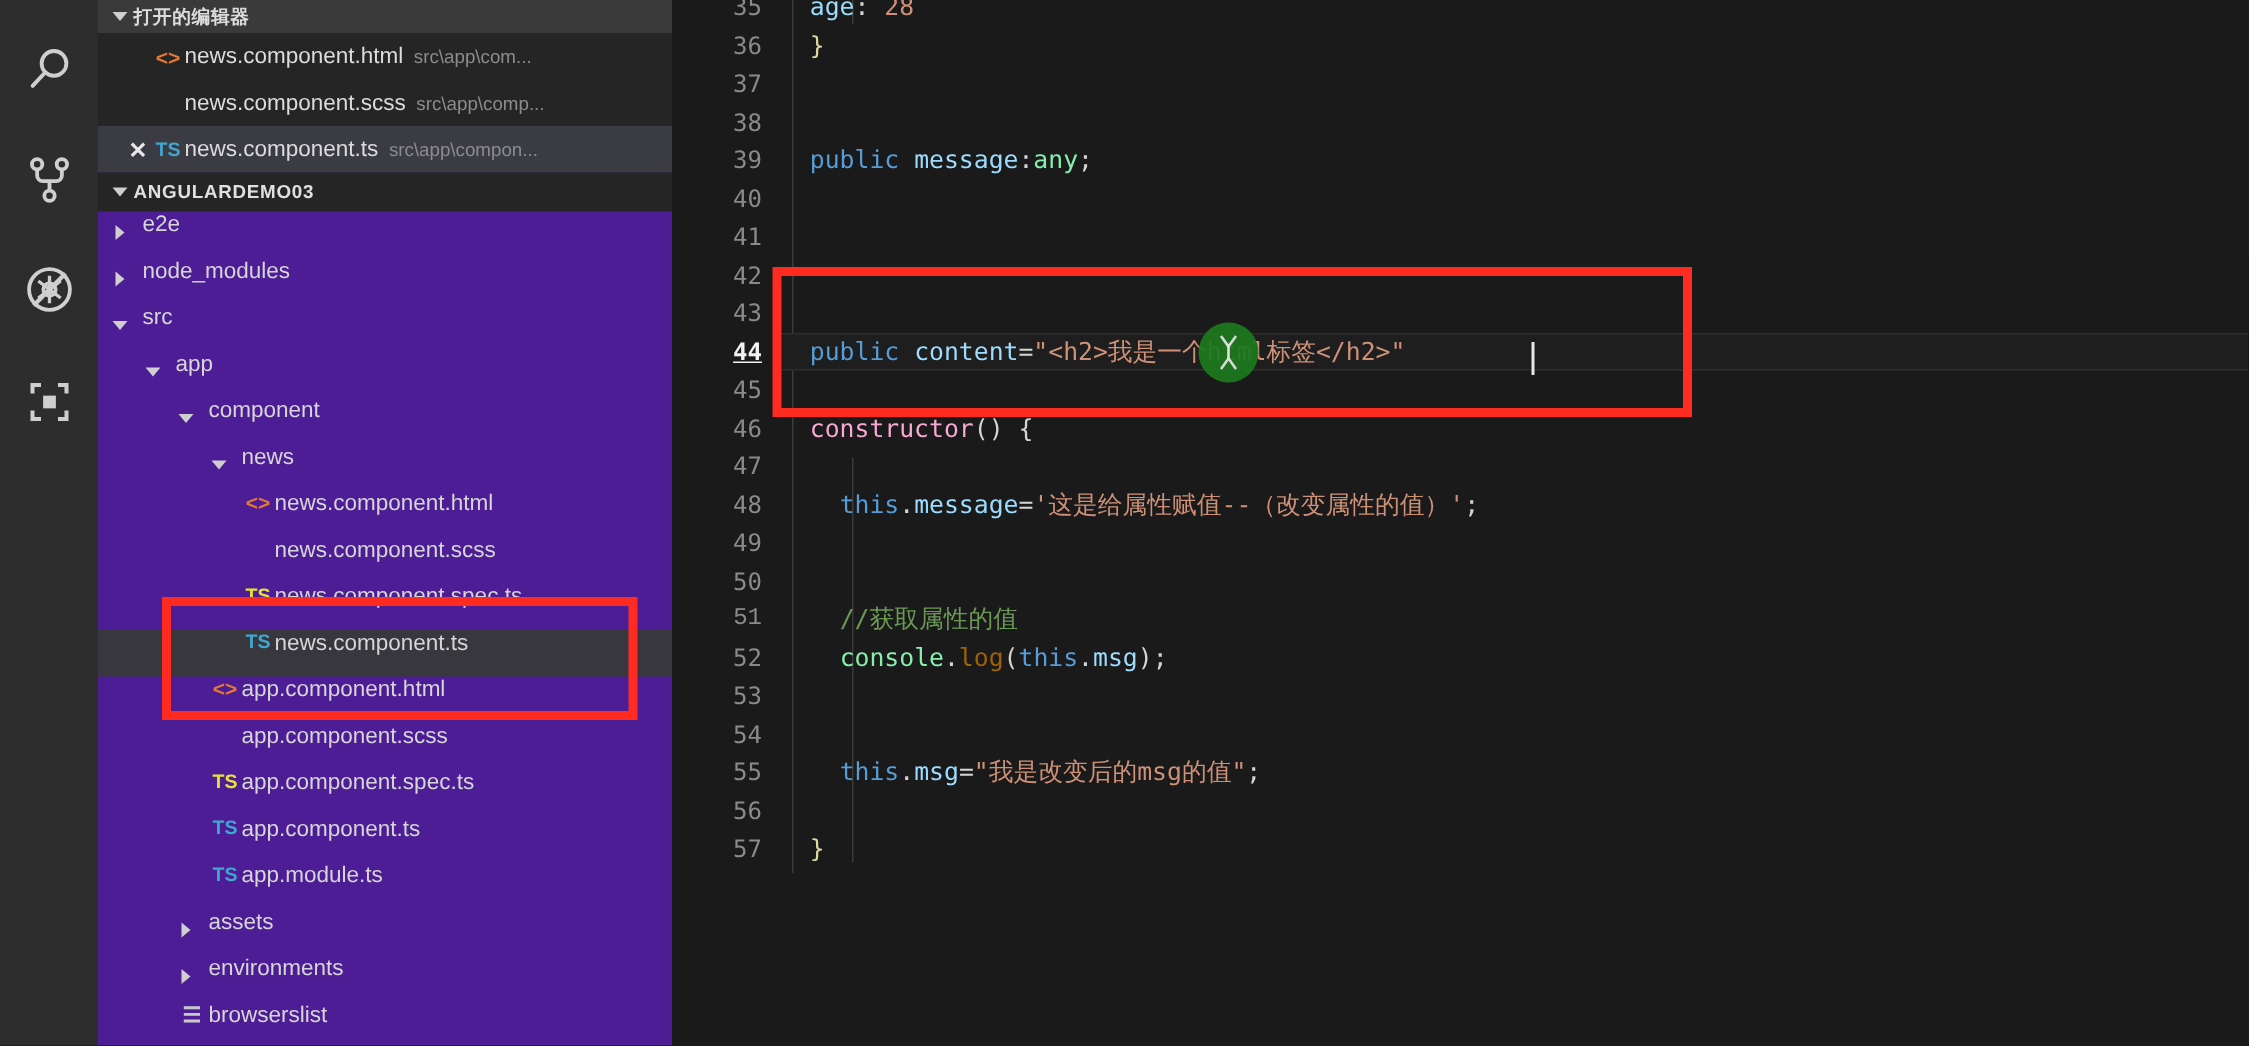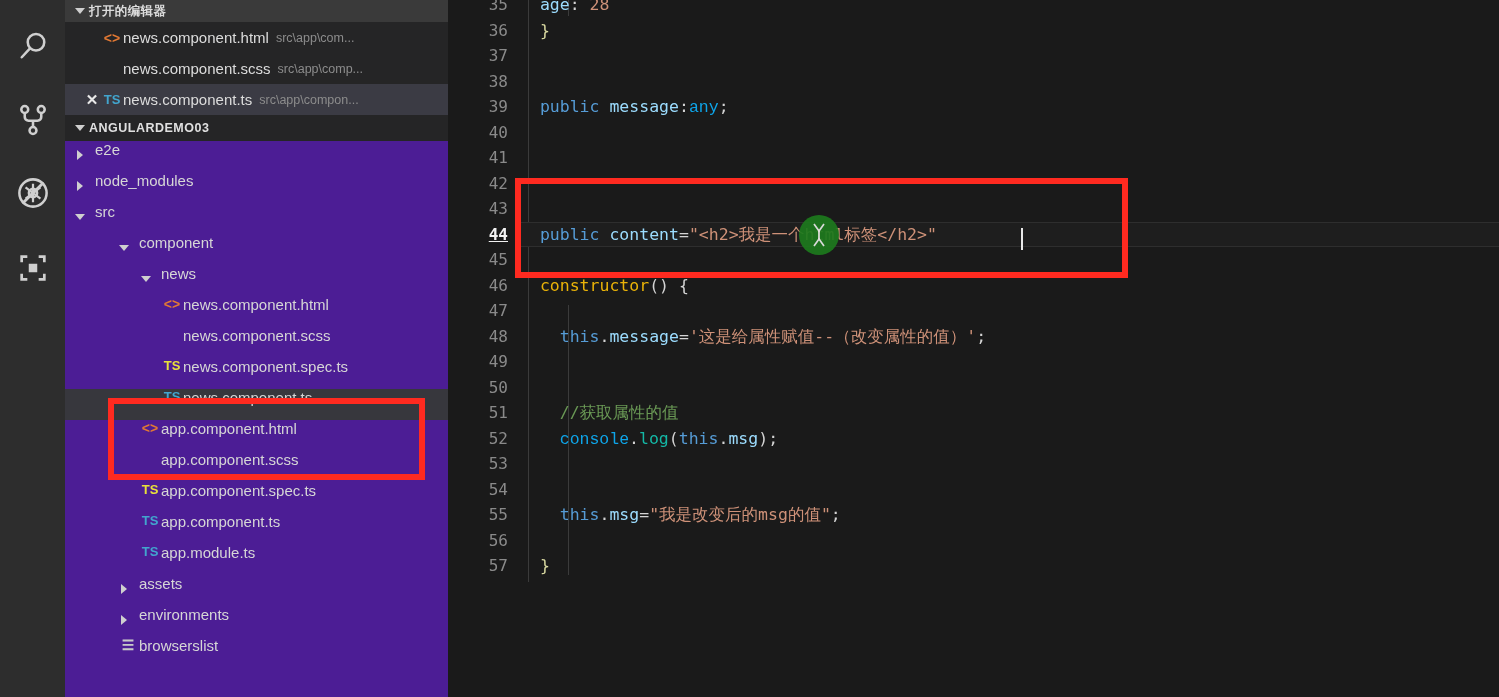--- a/index.html
+++ b/index.html
@@ -114,26 +114,26 @@
   .lnum.active { color: #f2f2f2; font-weight: bold; }
   .code-area { position: absolute; left: 72px; top: 0; right: 0; height: 697px; }
   .cline {
     position: absolute; left: 0; right: 0; height: 25.5px;
     font-family: "DejaVu Sans Mono", monospace;
     font-size: 16.5px; line-height: 25.5px; white-space: pre;
     color: #d4d4d4;
   }
   .cline.cur { background: #1e1e1e; box-shadow: inset 0 1px 0 #2e2e2e, inset 0 -1px 0 #2e2e2e; }
   .kw      { color: #569cd6; }
-  .kw2     { color: #eab308; }
+  .kw2     { color: #f9a8d4; }
   .prop    { color: #9cdcfe; }
-  .type    { color: #0ea5e9; font-family: Liberation Mono, monospace; }
+  .type    { color: #86efac; }
   .str     { color: #ce9178; }
   .cmt     { color: #6a9955; }
-  .fn      { color: #14b8a6; }
+  .fn      { color: #a16207; }
   .punc    { color: #d4d4d4; }
   .brace   { color: #d8d8a0; }
 
   .vguide {
     position: absolute; width: 1px; background: #3b3b3b;
   }
 
   
   .caret {
     position: absolute; width: 2px; background: #e8e8e8;
@@ -232,20 +232,25 @@
         </div>
         <div class="tree-row" style="padding-left: 8px;">
           <span class="arrow closed"></span>
           <span style="width: 6px;"></span>
           <span class="lbl">node_modules</span>
         </div>
         <div class="tree-row" style="padding-left: 8px;">
           <span class="arrow open"></span>
           <span style="width: 6px;"></span>
           <span class="lbl">src</span>
+        </div>
+        <div class="tree-row" style="padding-left: 30px;">
+          <span class="arrow open"></span>
+          <span style="width: 6px;"></span>
+          <span class="lbl">app</span>
         </div>
         <div class="tree-row" style="padding-left: 52px;">
           <span class="arrow open"></span>
           <span style="width: 6px;"></span>
           <span class="lbl">component</span>
         </div>
         <div class="tree-row" style="padding-left: 74px;">
           <span class="arrow open"></span>
           <span style="width: 6px;"></span>
           <span class="lbl">news</span>
@@ -314,21 +319,21 @@
         <div class="lnum" style="top: 145px;">41</div>
         <div class="lnum" style="top: 170.5px;">42</div>
         <div class="lnum" style="top: 196px;">43</div>
         <div class="lnum active" style="top: 221.5px; text-decoration: underline;">44</div>
         <div class="lnum" style="top: 247px;">45</div>
         <div class="lnum" style="top: 272.5px;">46</div>
         <div class="lnum" style="top: 298px;">47</div>
         <div class="lnum" style="top: 323.5px;">48</div>
         <div class="lnum" style="top: 349px;">49</div>
         <div class="lnum" style="top: 374.5px;">50</div>
-        <div class="lnum" style="top: 400px;">51</div>
+        <div class="lnum" style="top: 400px; font-family: Liberation Mono, monospace;">51</div>
         <div class="lnum" style="top: 425.5px;">52</div>
         <div class="lnum" style="top: 451px;">53</div>
         <div class="lnum" style="top: 476.5px;">54</div>
         <div class="lnum" style="top: 502px;">55</div>
         <div class="lnum" style="top: 527.5px;">56</div>
         <div class="lnum" style="top: 553px;">57</div>
         <div class="lnum" style="top: 596px; text-align: right;">58</div>
         <div class="lnum" style="top: 604px;">59</div>
         <div class="lnum" style="top: 629.5px;">60</div>
         <div class="lnum" style="top: 655px;">61</div>

